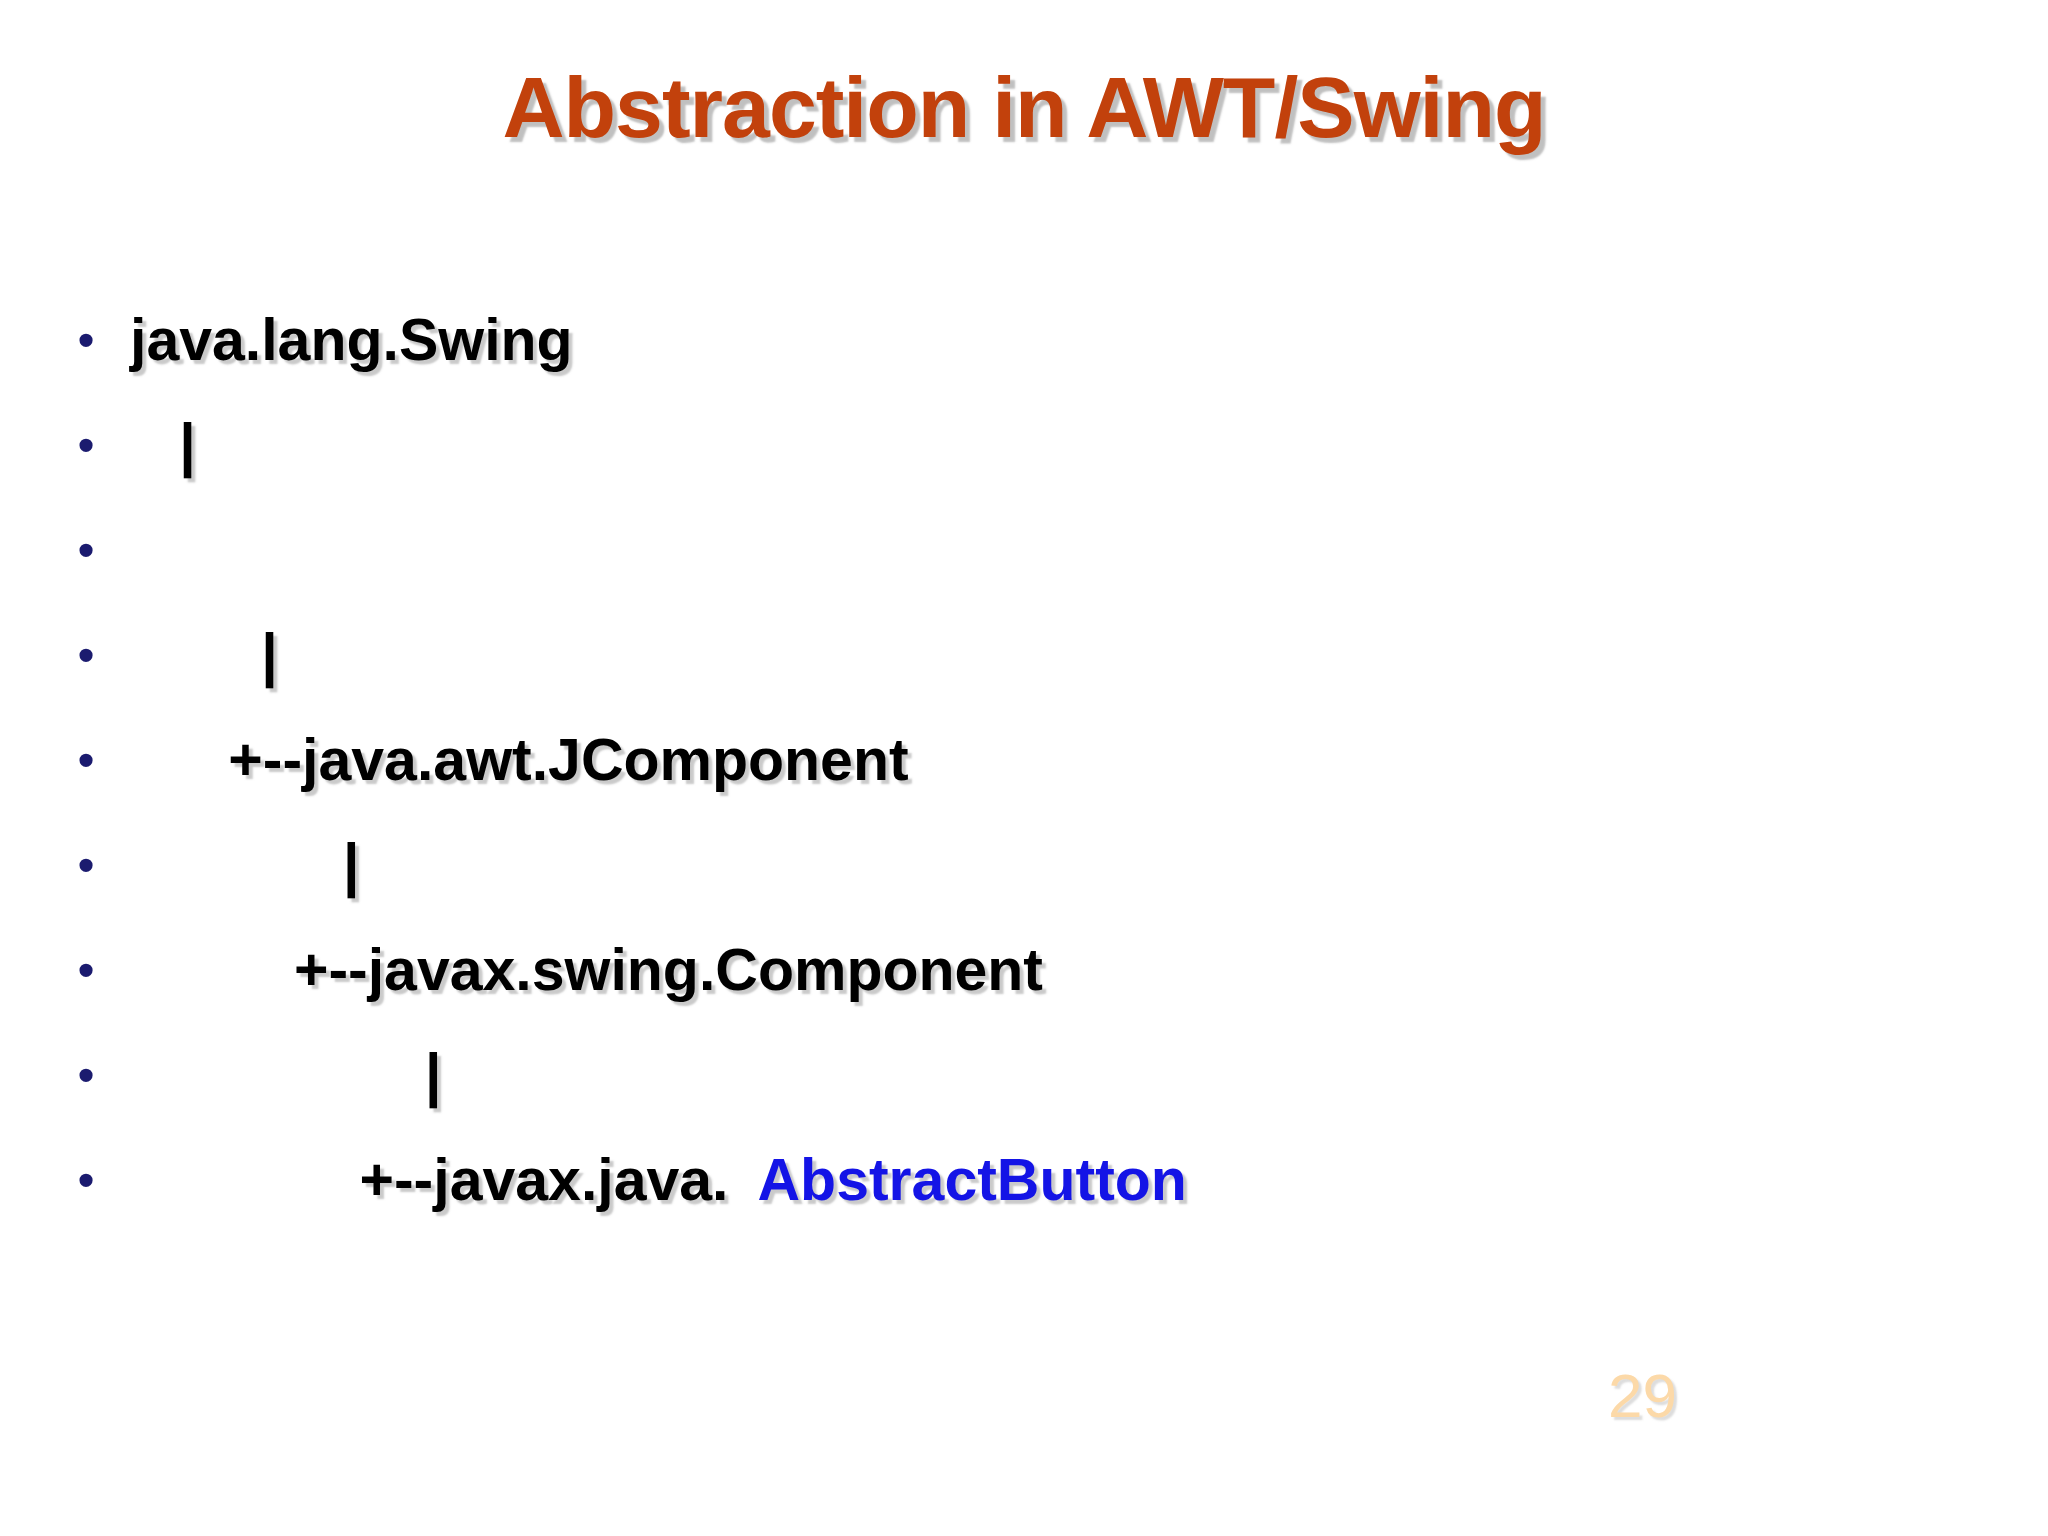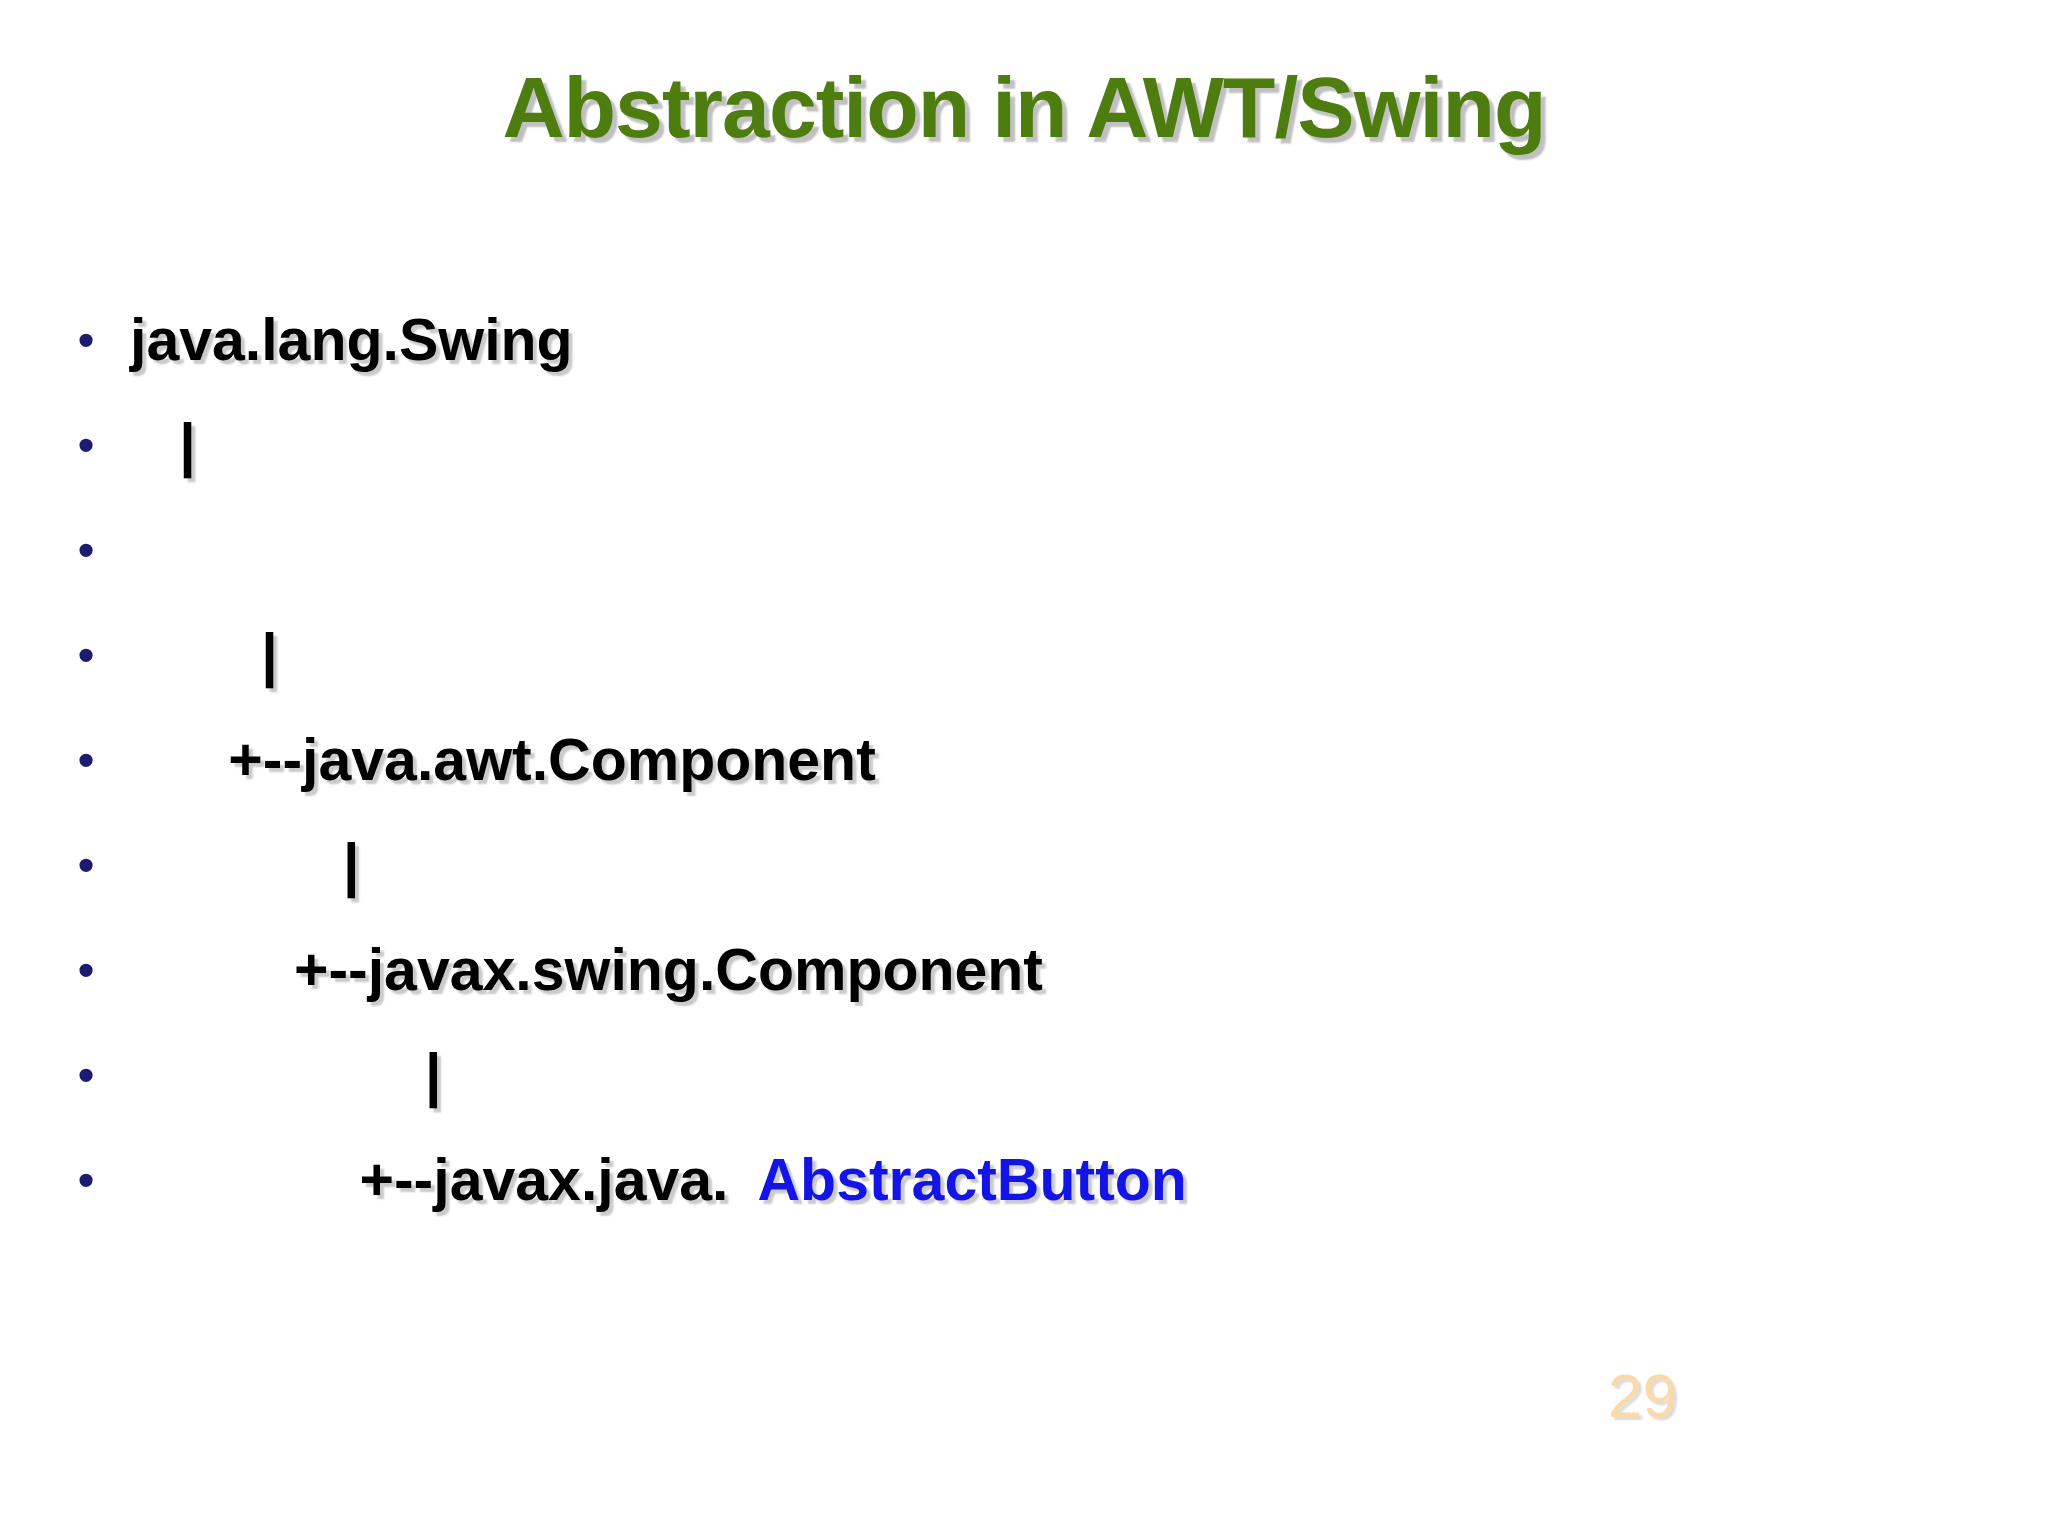--- a/index.html
+++ b/index.html
@@ -20,21 +20,21 @@
     box-sizing: border-box;
   }
   .slide-title {
     position: absolute;
     top: 58px;
     left: 0;
     width: 2048px;
     text-align: center;
     font-size: 86px;
     font-weight: bold;
-    color: #4d7c0f;
+    color: #c2410c;
     letter-spacing: -1px;
     text-shadow: 5px 5px 2px rgba(140,140,140,0.55);
     white-space: nowrap;
   }
   .body-list {
     position: absolute;
     top: 288px;
     left: 78px;
     width: 1900px;
     list-style: none;
@@ -96,21 +96,21 @@
     </li>
     <li class="body-item">
       <span class="bullet-dot">•</span>
     </li>
     <li class="body-item">
       <span class="bullet-dot">•</span>
       <span class="item-text"><span>        |</span><span class="accent"></span></span>
     </li>
     <li class="body-item">
       <span class="bullet-dot">•</span>
-      <span class="item-text"><span>      +--java.awt.Component</span><span class="accent"></span></span>
+      <span class="item-text"><span>      +--java.awt.JComponent</span><span class="accent"></span></span>
     </li>
     <li class="body-item">
       <span class="bullet-dot">•</span>
       <span class="item-text"><span>             |</span><span class="accent"></span></span>
     </li>
     <li class="body-item">
       <span class="bullet-dot">•</span>
       <span class="item-text"><span>          +--javax.swing.Component</span><span class="accent"></span></span>
     </li>
     <li class="body-item">

